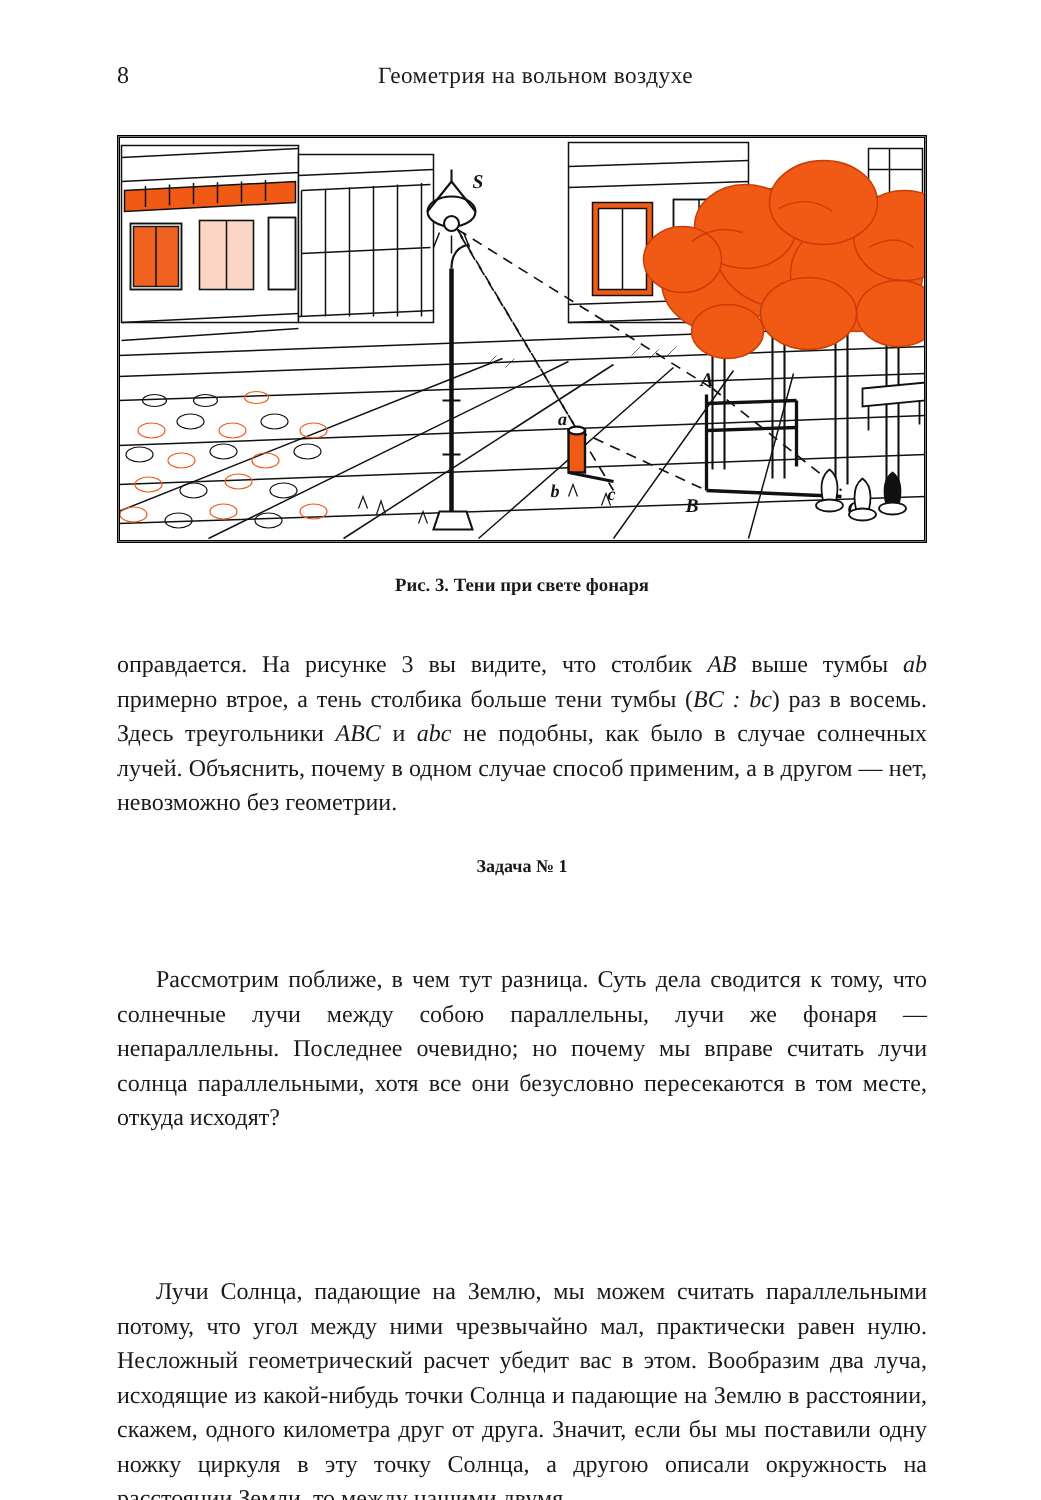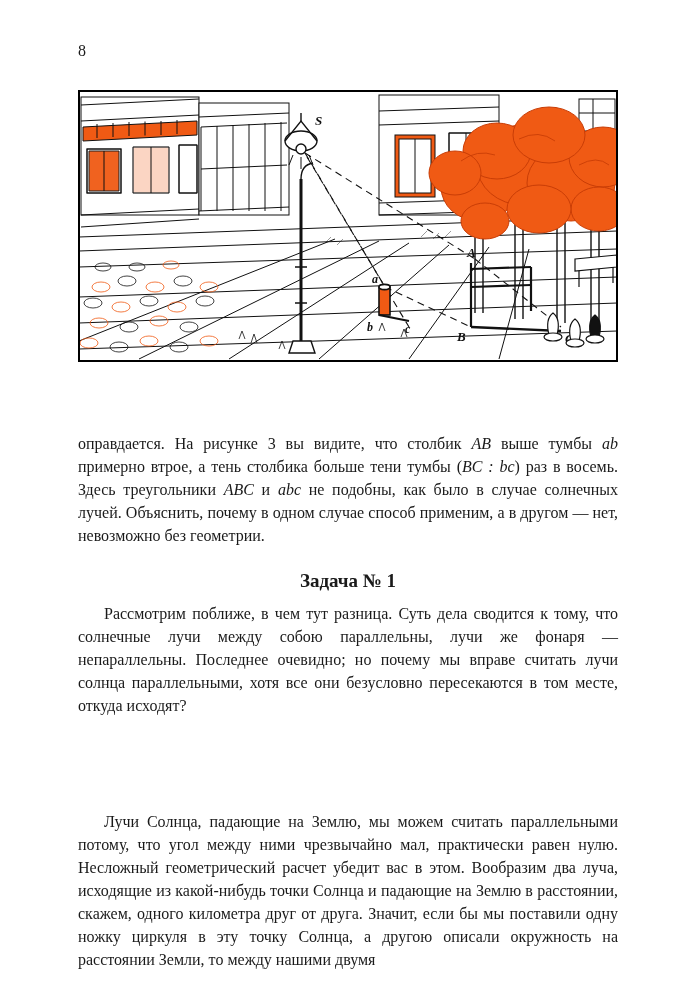--- a/index.html
+++ b/index.html
@@ -80,38 +80,39 @@
     text-align: justify;
     color: #1a1a1a;
   }
   #para-1 { top: 432px; }
   .subhead {
     position: absolute;
     left: 78px;
     width: 540px;
     text-align: center;
     font-weight: bold;
-    font-size: 19px;
+    font-size: 12px;
     color: #1a1a1a;
   }
   #head-task { top: 570px; }
   #para-2 { top: 602px; }
   #head-solution { top: 738px; }
   #para-3 { top: 810px; }
 
-  .indent { text-indent: 26px; }
+  .indent { text-indent: 26px; margin-top: 40px; }
   i, .ital { font-style: italic; }
 </style>
 </head>
 <body>
 
 <div class="page">
 
   <div class="header">
     <div class="page-number">8</div>
+    <div class="running-title">Геометрия на вольном воздухе</div>
   </div>
 
   <div class="figure">
     <svg width="538" height="270" viewBox="0 0 538 270" xmlns="http://www.w3.org/2000/svg">
       <defs>
         <clipPath id="frameClip">
             <rect x="0" y="0" width="538" height="270"></rect>
           </clipPath>
       </defs>
       <g clip-path="url(#frameClip)">
@@ -305,20 +306,21 @@
 
         <g stroke="#111" stroke-width="0.6" opacity="0.7" fill="none">
           <path d="M342 146 L348 140 M354 148 L360 142 M366 146 L372 140"></path>
           <path d="M246 152 L252 146 M258 154 L264 148"></path>
         </g>
       </g>
       <rect x="0.5" y="0.5" width="537" height="269" fill="none" stroke="#000" stroke-width="1"></rect>
     </svg>
   </div>
 
+  <div class="figure-caption">Рис. 3. Тени при свете фонаря</div>
 
   <div class="body-text" id="para-1">
     <span>оправдается. На рисунке 3 вы видите, что столбик </span><i>AB</i><span> выше тумбы </span><i>ab</i><span> примерно втрое, а тень столбика больше тени тумбы (</span><i>BC : bc</i><span>) раз в восемь. Здесь треугольники </span><i>ABC</i><span> и </span><i>abc</i><span> не подобны, как было в случае солнечных лучей. Объяснить, почему в одном случае способ применим, а в другом — нет, невозможно без геометрии.</span>
   </div>
 
   <div class="subhead" id="head-task">Задача № 1</div>
 
   <div class="body-text indent" id="para-2">Рассмотрим поближе, в чем тут разница. Суть дела сводится к тому, что солнечные лучи между собою параллельны, лучи же фонаря — непараллельны. Последнее очевидно; но почему мы вправе считать лучи солнца параллельными, хотя все они безусловно пересекаются в том месте, откуда исходят?</div>
 
 

